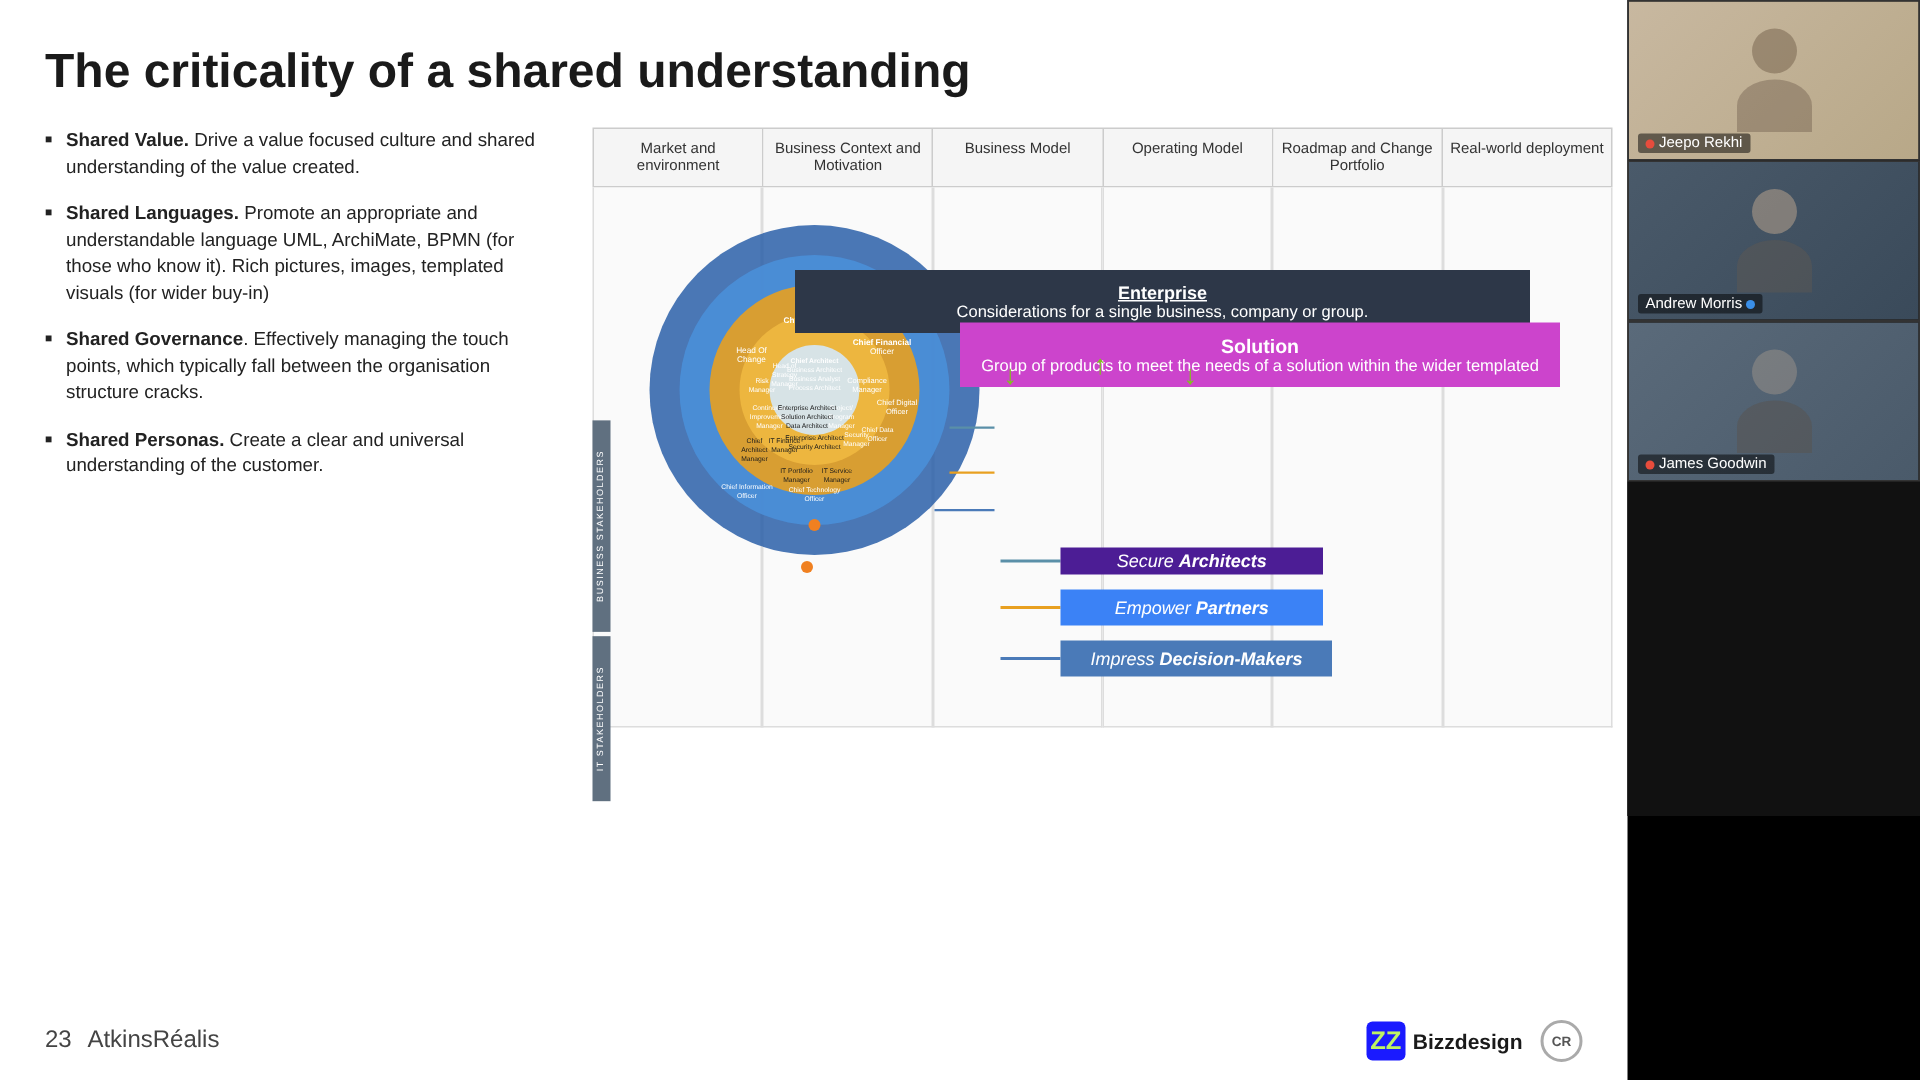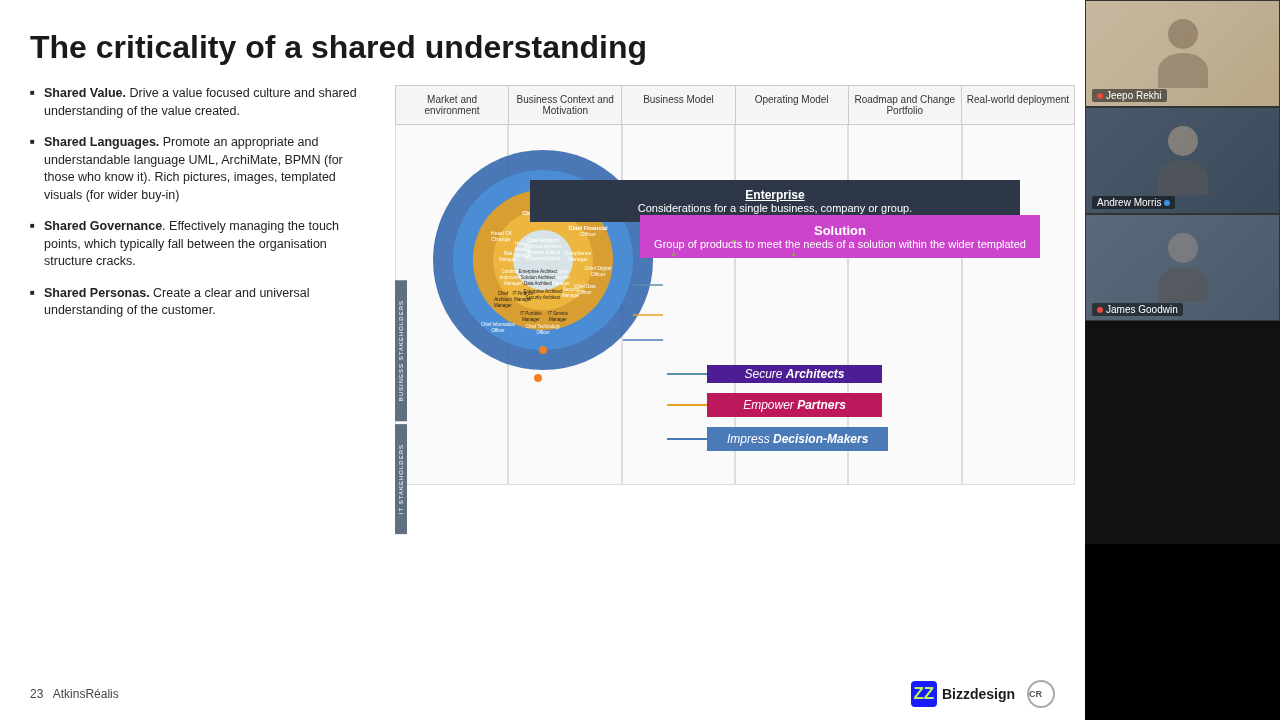--- a/index.html
+++ b/index.html
@@ -268,21 +268,21 @@
       position: absolute;
       bottom: 12px;
       left: 30px;
       right: 30px;
       display: flex;
       align-items: center;
       justify-content: space-between;
     }
 
     #page-num {
-      font-size: 12px;
+      font-size: 16px;
       color: #444;
     }
 
     #footer-logos {
       display: flex;
       align-items: center;
       gap: 12px;
     }
 
     .bizzdesign-logo {
@@ -307,20 +307,21 @@
       font-weight: 900;
     }
 
     .cr-logo {
       width: 28px;
       height: 28px;
       border-radius: 50%;
       border: 2px solid #aaa;
       display: flex;
       align-items: center;
+      justify-content: center;
       font-size: 9px;
       color: #555;
       font-weight: 700;
     }
 
     
     .circle-svg {
       width: 260px;
       height: 260px;
     }
@@ -481,21 +482,21 @@
 
       <div class="tag-item" style="display:flex; align-items:center;">
         <div style="height:2px; width:40px; background:#5a8fa8;"></div>
         <div class="tag-box tag-secure" style="background:#4c1d95; padding:2px 20px; font-size:12px; color:#fff; min-width:175px; text-align:center; font-style:italic;">
           <em>Secure </em><strong>Architects</strong>
         </div>
       </div>
 
       <div class="tag-item" style="display:flex; align-items:center;">
         <div style="height:2px; width:40px; background:#e8a020;"></div>
-        <div class="tag-box tag-empower" style="background:#be185d; padding:5px 20px; font-size:12px; color:#fff; min-width:175px; text-align:center; font-style:italic;">
+        <div class="tag-box tag-empower" style="background:#3b82f6; padding:5px 20px; font-size:12px; color:#fff; min-width:175px; text-align:center; font-style:italic;">
           <em>Empower </em><strong>Partners</strong>
         </div>
       </div>
 
       <div class="tag-item" style="display:flex; align-items:center;">
         <div style="height:2px; width:40px; background:#4a7ab8;"></div>
         <div class="tag-box tag-impress" style="background:#4a7ab8; padding:5px 20px; font-size:12px; color:#fff; min-width:175px; text-align:center; font-style:italic;">
           <em>Impress </em><strong>Decision-Makers</strong>
         </div>
       </div>

